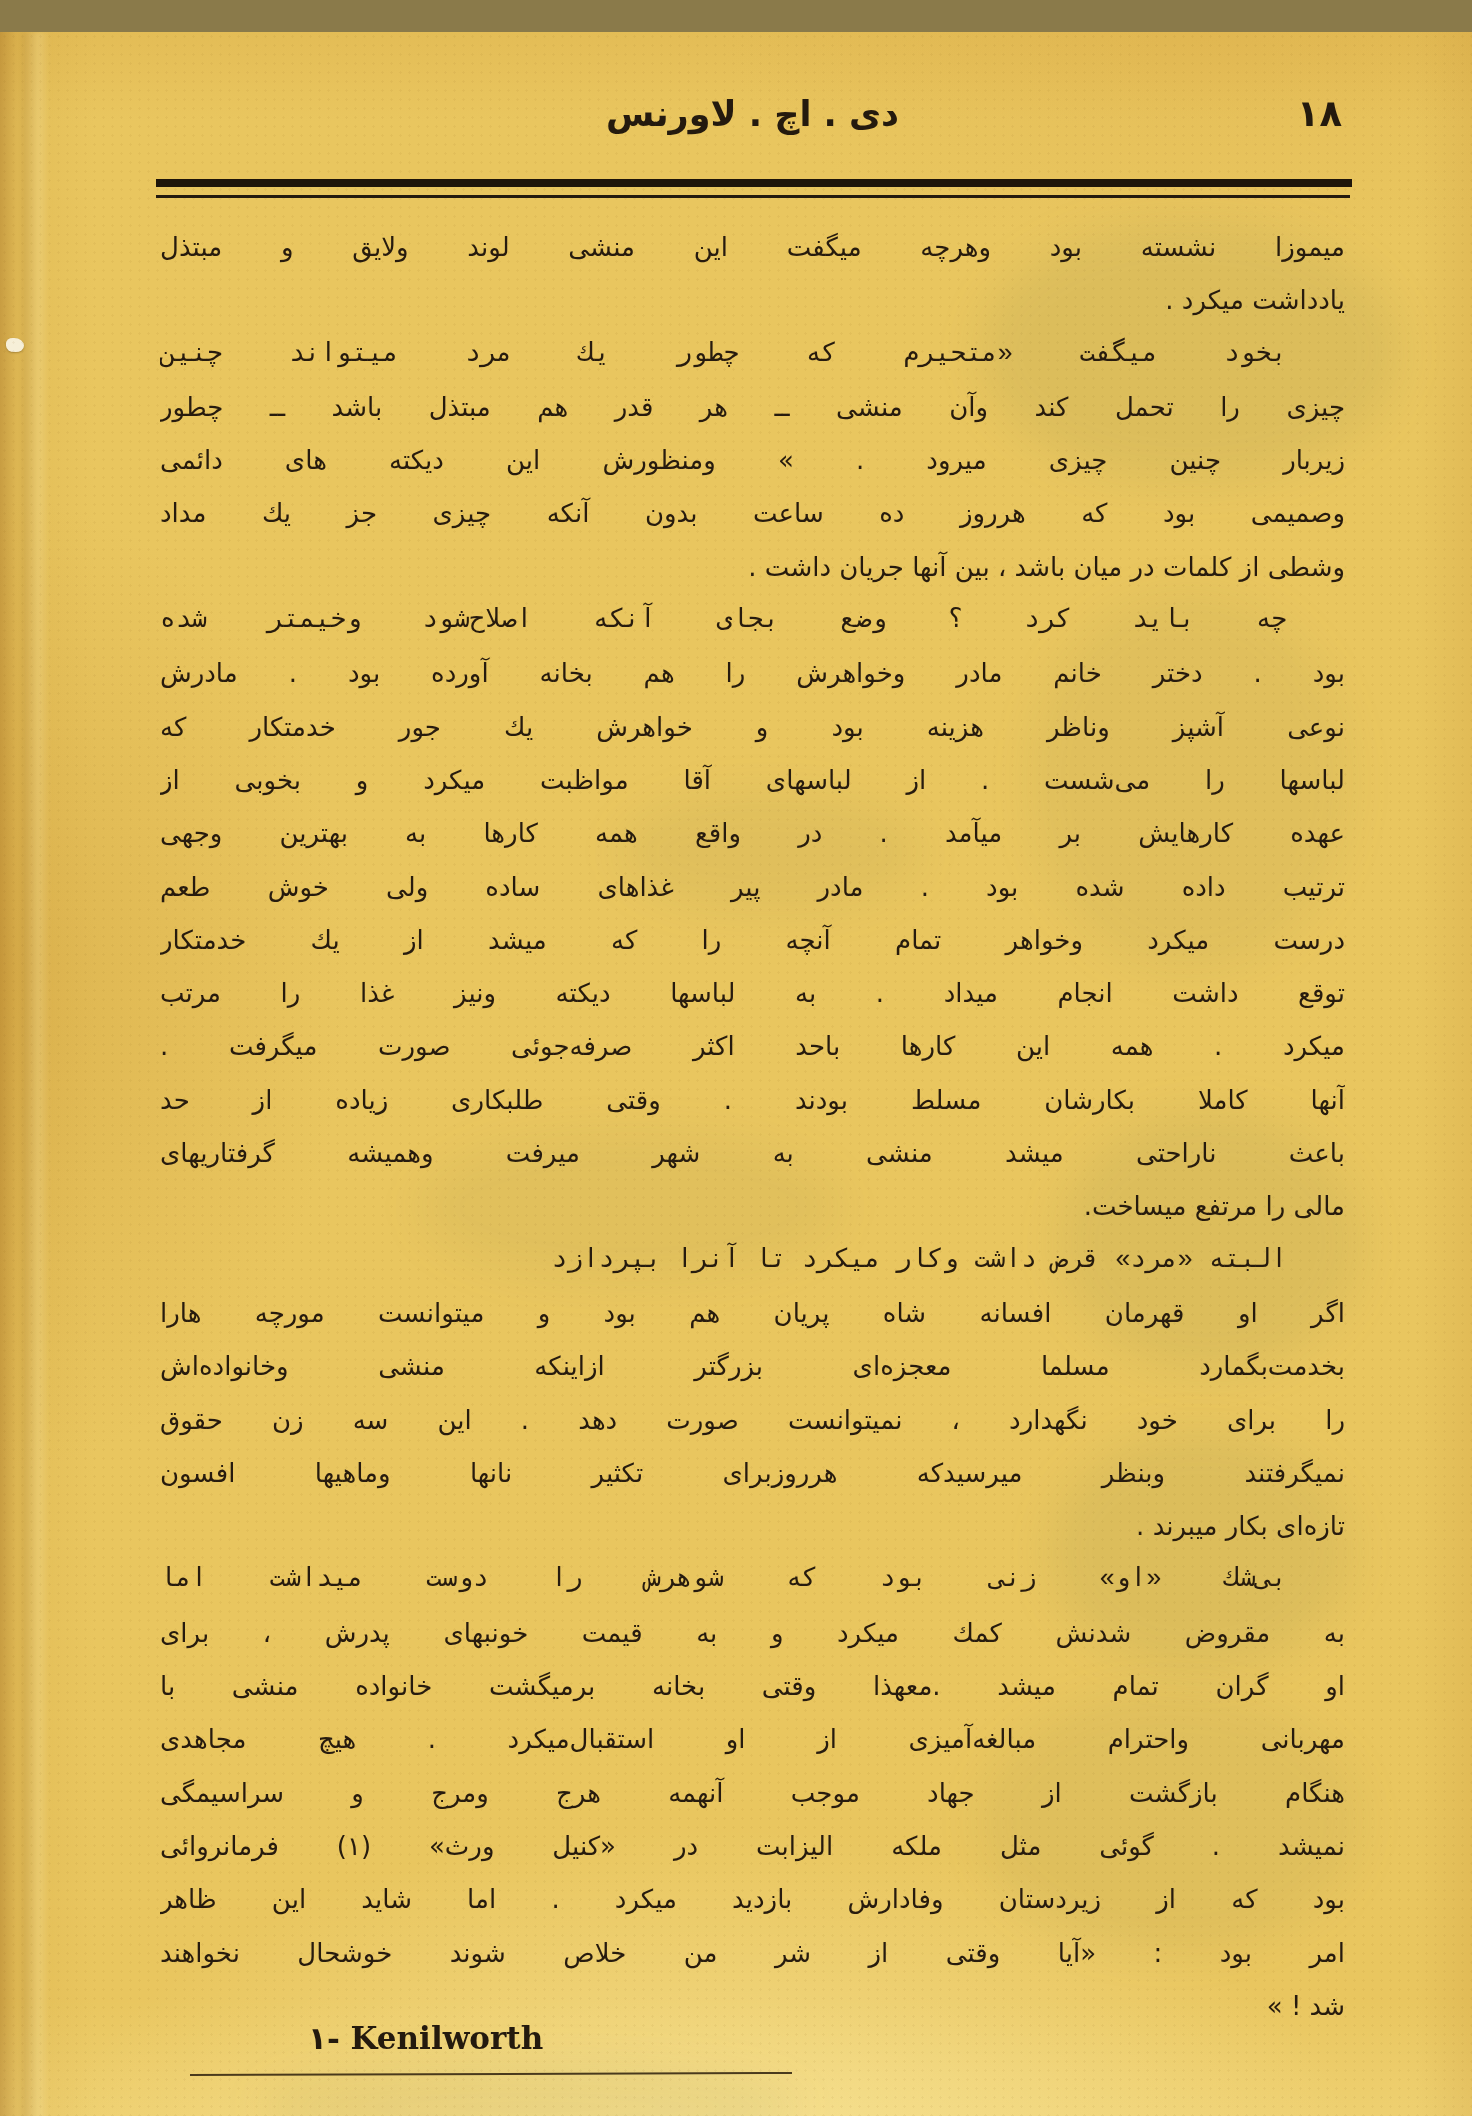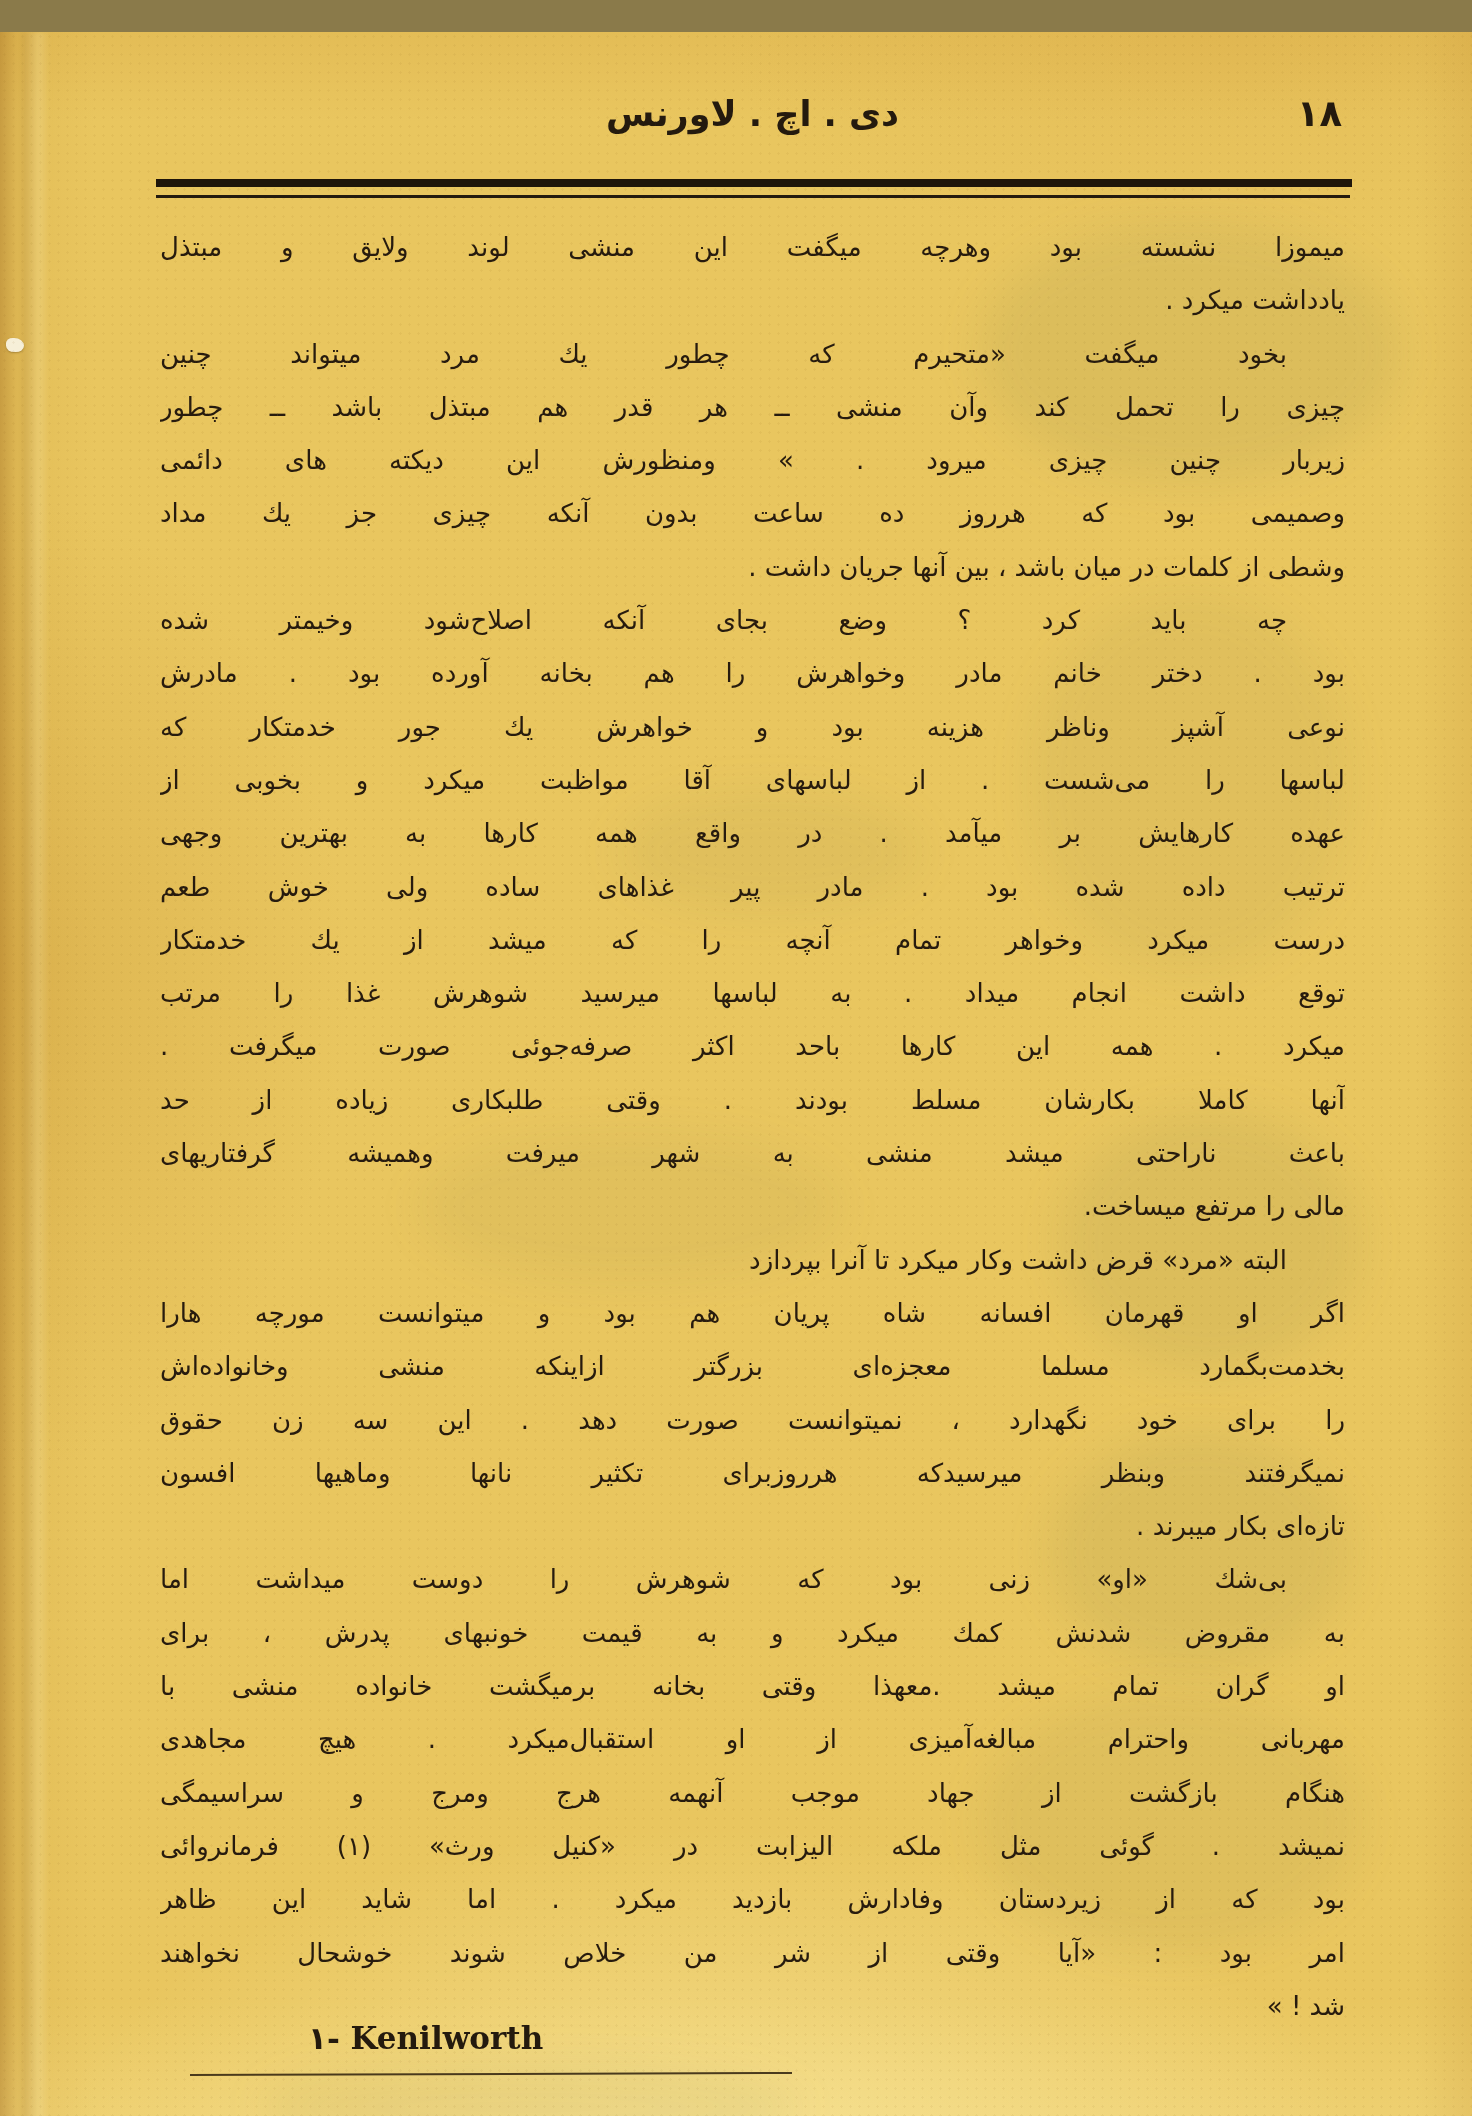--- a/index.html
+++ b/index.html
@@ -52,21 +52,21 @@
   .rule-thick{position:absolute;top:147px;left:156px;width:1196px;height:8px;background:#1e150a;}
   .rule-thin{position:absolute;top:163px;left:156px;width:1194px;height:3px;background:#241a0e;}
 
   .body-text{position:absolute;top:189px;right:127px;width:1185px;}
   .line{
     height:53.3px;line-height:53.3px;margin:0;
     font-size:26px;overflow:hidden;
     text-align:justify;text-align-last:justify;
   }
   .line.end{text-align:center;text-align-last:right;}
-  .line.indent{padding-right:58px;}
+  .line.indent{padding-right:58px;font-family:Liberation Mono, monospace;}
 
   .footnote-sep{
     position:absolute;top:2041px;left:190px;width:602px;height:2px;
     background:rgba(45,30,12,0.85);transform:rotate(-0.2deg);
   }
   .footnote{
     position:absolute;top:1988px;left:308px;direction:ltr;
     font-family:"DejaVu Serif","DejaVu Sans",serif;
     font-size:31px;color:#241a0e;font-weight:600;
   }
@@ -102,21 +102,21 @@
       <p class="line">زیربار چنین چیزی میرود . » ومنظورش این دیکته های دائمی</p>
       <p class="line">وصمیمی بود که هرروز ده ساعت بدون آنکه چیزی جز یك مداد</p>
       <p class="line end">وشطی از کلمات در میان باشد ، بین آنها جریان داشت .</p>
       <p class="line indent">چه باید کرد ؟ وضع بجای آنکه اصلاح‌شود وخیمتر شده</p>
       <p class="line">بود . دختر خانم مادر وخواهرش را هم بخانه آورده بود . مادرش</p>
       <p class="line">نوعی آشپز وناظر هزینه بود و خواهرش یك جور خدمتکار که</p>
       <p class="line">لباسها را می‌شست . از لباسهای آقا مواظبت میکرد و بخوبی از</p>
       <p class="line">عهده کارهایش بر میآمد . در واقع همه کارها به بهترین وجهی</p>
       <p class="line">ترتیب داده شده بود . مادر پیر غذاهای ساده ولی خوش طعم</p>
       <p class="line">درست میکرد وخواهر تمام آنچه را که میشد از یك خدمتکار</p>
-      <p class="line">توقع داشت انجام میداد . به لباسها میرسید شوهرش غذا را مرتب</p>
+      <p class="line">توقع داشت انجام میداد . به لباسها دیکته ونیز غذا را مرتب</p>
       <p class="line">میکرد . همه این کارها باحد اکثر صرفه‌جوئی صورت میگرفت .</p>
       <p class="line">آنها کاملا بکارشان مسلط بودند . وقتی طلبکاری زیاده از حد</p>
       <p class="line">باعث ناراحتی میشد منشی به شهر میرفت وهمیشه گرفتاریهای</p>
       <p class="line end">مالی را مرتفع میساخت.</p>
       <p class="line indent end">البته «مرد» قرض داشت وکار میکرد تا آنرا بپردازد</p>
       <p class="line">اگر او قهرمان افسانه شاه پریان هم بود و میتوانست مورچه هارا</p>
       <p class="line">بخدمت‌بگمارد مسلما معجزه‌ای بزرگتر ازاینکه منشی وخانواده‌اش</p>
       <p class="line">را برای خود نگهدارد ، نمیتوانست صورت دهد . این سه زن حقوق</p>
       <p class="line">نمیگرفتند وبنظر میرسیدکه هرروزبرای تکثیر نانها وماهیها افسون</p>
       <p class="line end">تازه‌ای بکار میبرند .</p>

